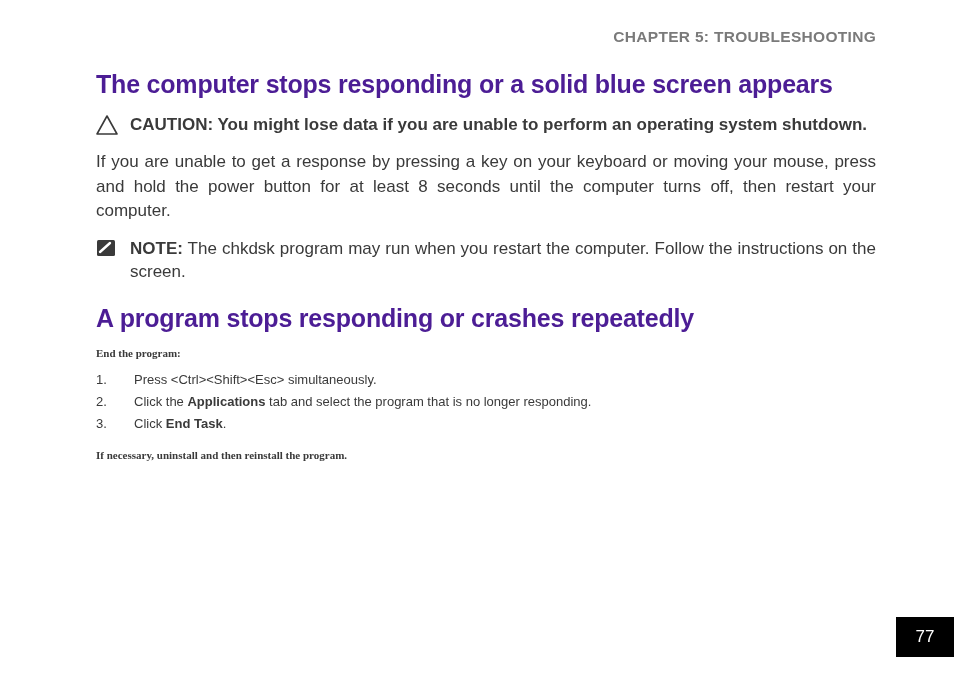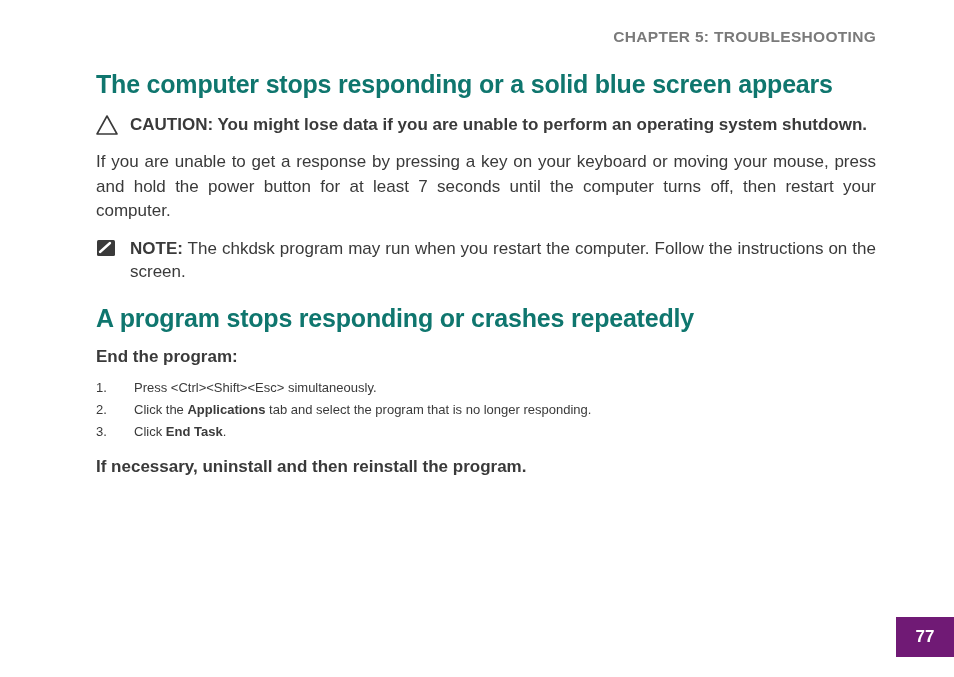--- a/index.html
+++ b/index.html
@@ -17,21 +17,21 @@
   }
   .chapter-header {
     text-align: right;
     font-weight: 700;
     color: #7a7a7a;
     font-size: 15.5px;
     letter-spacing: 0.3px;
     margin-bottom: 24px;
   }
   h2.section-title {
-    color: #0f766e;
+    color: #4c1d95;
     font-weight: 600;
     font-size: 25px;
     margin-bottom: 14px;
     letter-spacing: -0.2px;
   }
   .callout {
     display: flex;
     align-items: flex-start;
     margin-bottom: 14px;
   }
@@ -54,24 +54,25 @@
   .callout-text.note .label { font-weight: 700; }
   .body-p {
     font-size: 17px;
     line-height: 1.42;
     text-align: justify;
     margin-bottom: 14px;
     color: #3a3a3a;
   }
   .subhead {
     font-weight: 700;
-    font-size: 17px;
+    font-size: 11px;
     margin-bottom: 10px;
     margin-top: 14px;
     color: #3a3a3a;
+    font-family: Liberation Serif, serif;
   }
   ol.steps {
     list-style: none;
     counter-reset: step;
     margin-bottom: 14px;
   }
   ol.steps li {
     counter-increment: step;
     font-size: 13px;
     line-height: 1.7;
@@ -85,27 +86,27 @@
     left: 0;
     top: 0;
   }
   .bold { font-weight: 700; }
   .page-num-tab {
     position: absolute;
     right: 0;
     bottom: 20px;
     width: 58px;
     height: 40px;
-    background: #701a75;
+    background: #000000;
     color: #ffffff;
     display: flex;
     align-items: center;
     justify-content: center;
     font-size: 17px;
-    font-weight: 700;
+    font-weight: 400;
   }
   svg { display: block; }
 </style>
 </head>
 <body>
 
 <div class="page">
 
   <div class="chapter-header">CHAPTER 5: TROUBLESHOOTING</div>
 
@@ -113,21 +114,21 @@
 
   <div class="callout">
     <div class="callout-icon">
       <svg width="22" height="20" viewBox="0 0 22 20">
         <path d="M11 1 L21 19 L1 19 Z" fill="none" stroke="#3a3a3a" stroke-width="1.6" stroke-linejoin="round"></path>
       </svg>
     </div>
     <div class="callout-text caution">CAUTION: You might lose data if you are unable to perform an operating system shutdown.</div>
   </div>
 
-  <p class="body-p">If you are unable to get a response by pressing a key on your keyboard or moving your mouse, press and hold the power button for at least 7 seconds until the computer turns off, then restart your computer.</p>
+  <p class="body-p">If you are unable to get a response by pressing a key on your keyboard or moving your mouse, press and hold the power button for at least 8 seconds until the computer turns off, then restart your computer.</p>
 
   <div class="callout">
     <div class="callout-icon">
       <svg width="20" height="18" viewBox="0 0 20 18">
         <rect x="1" y="1" width="18" height="16" rx="1.5" fill="#3a3a3a"></rect>
         <path d="M4 13 L14 4" stroke="#ffffff" stroke-width="2.4" stroke-linecap="round"></path>
       </svg>
     </div>
     <div class="callout-text note">
       <span class="label">NOTE:</span><span> The chkdsk program may run when you restart the computer. Follow the instructions on the screen.</span>

